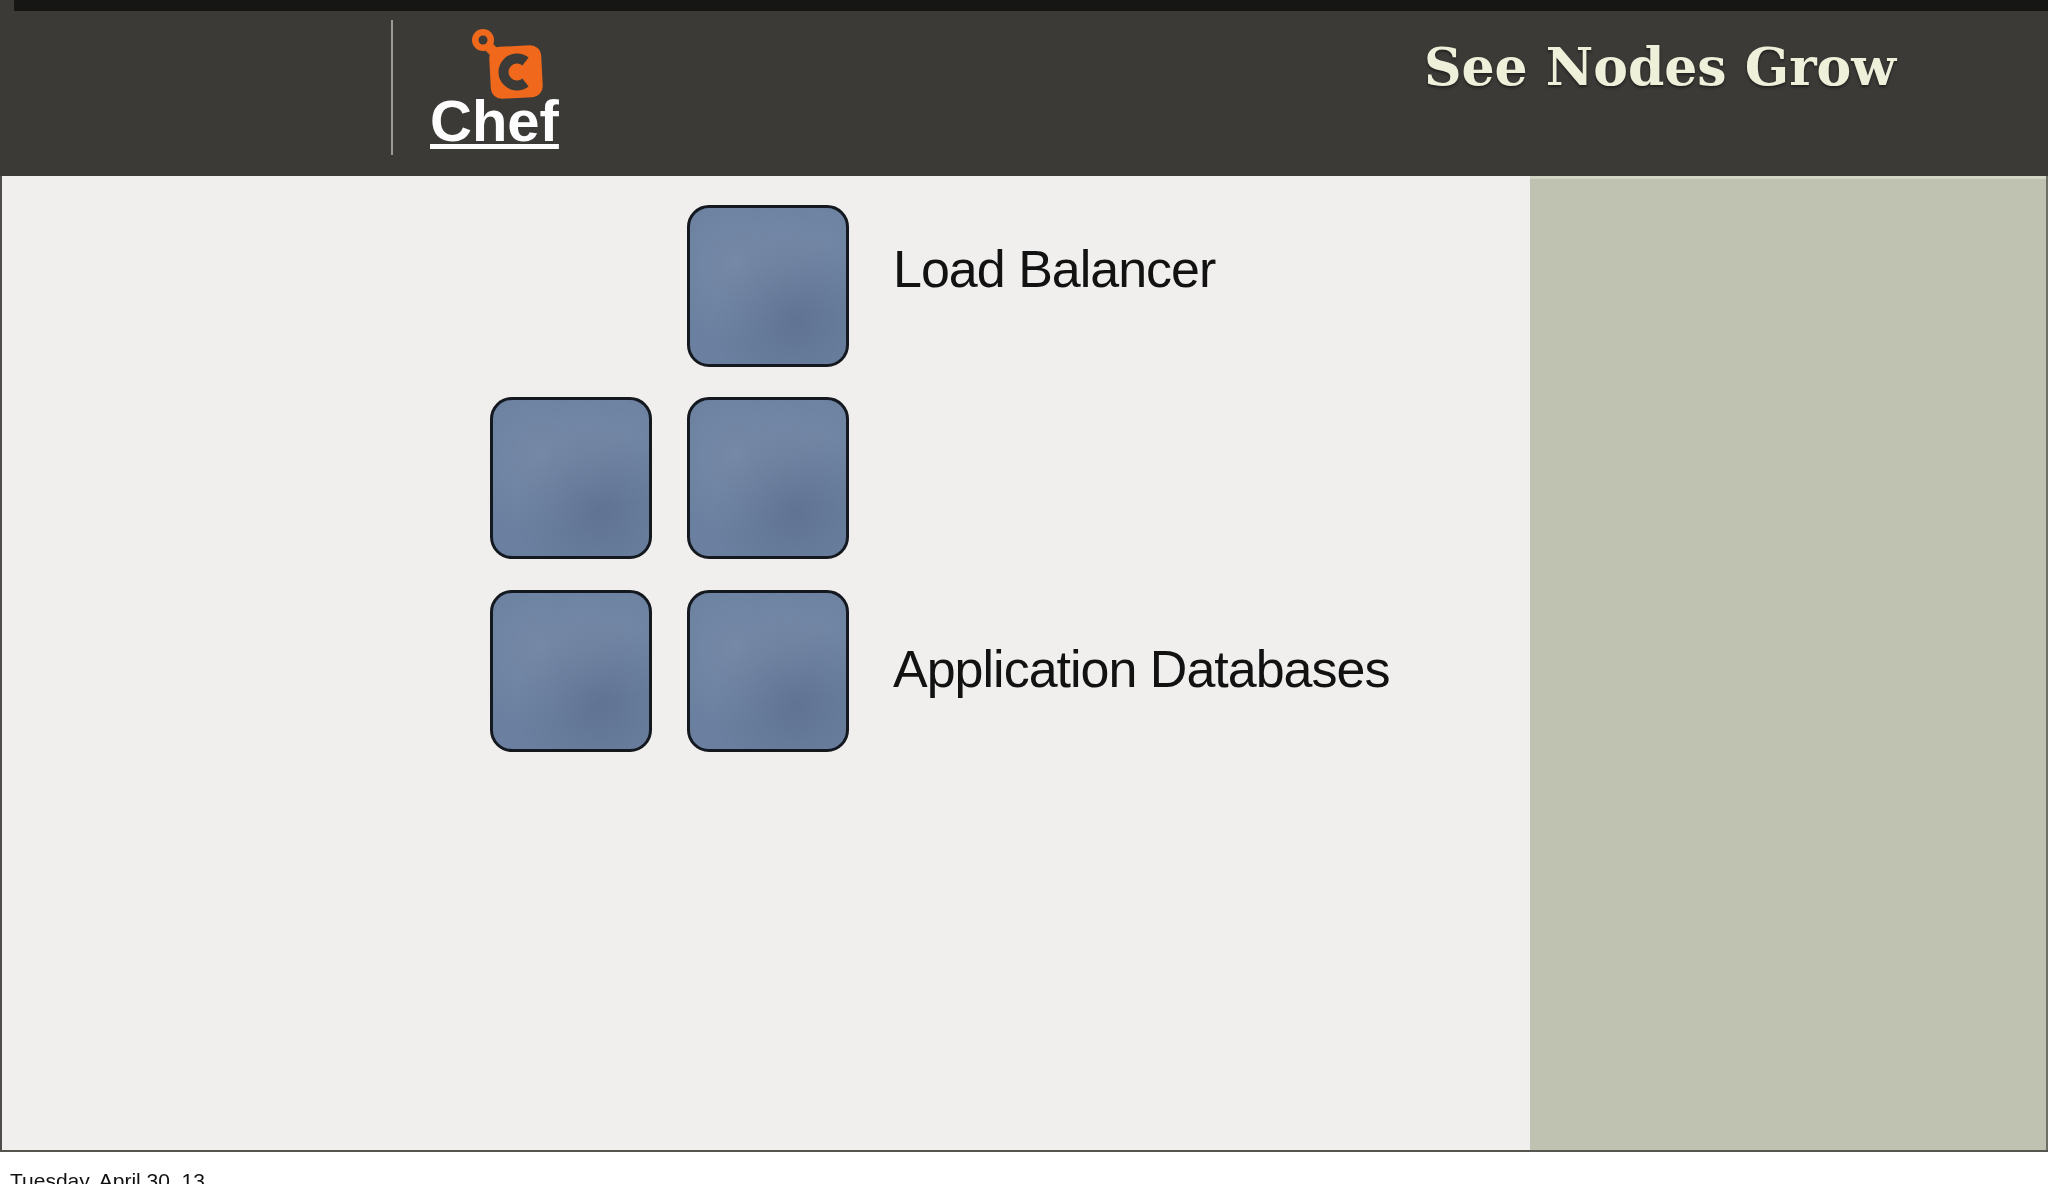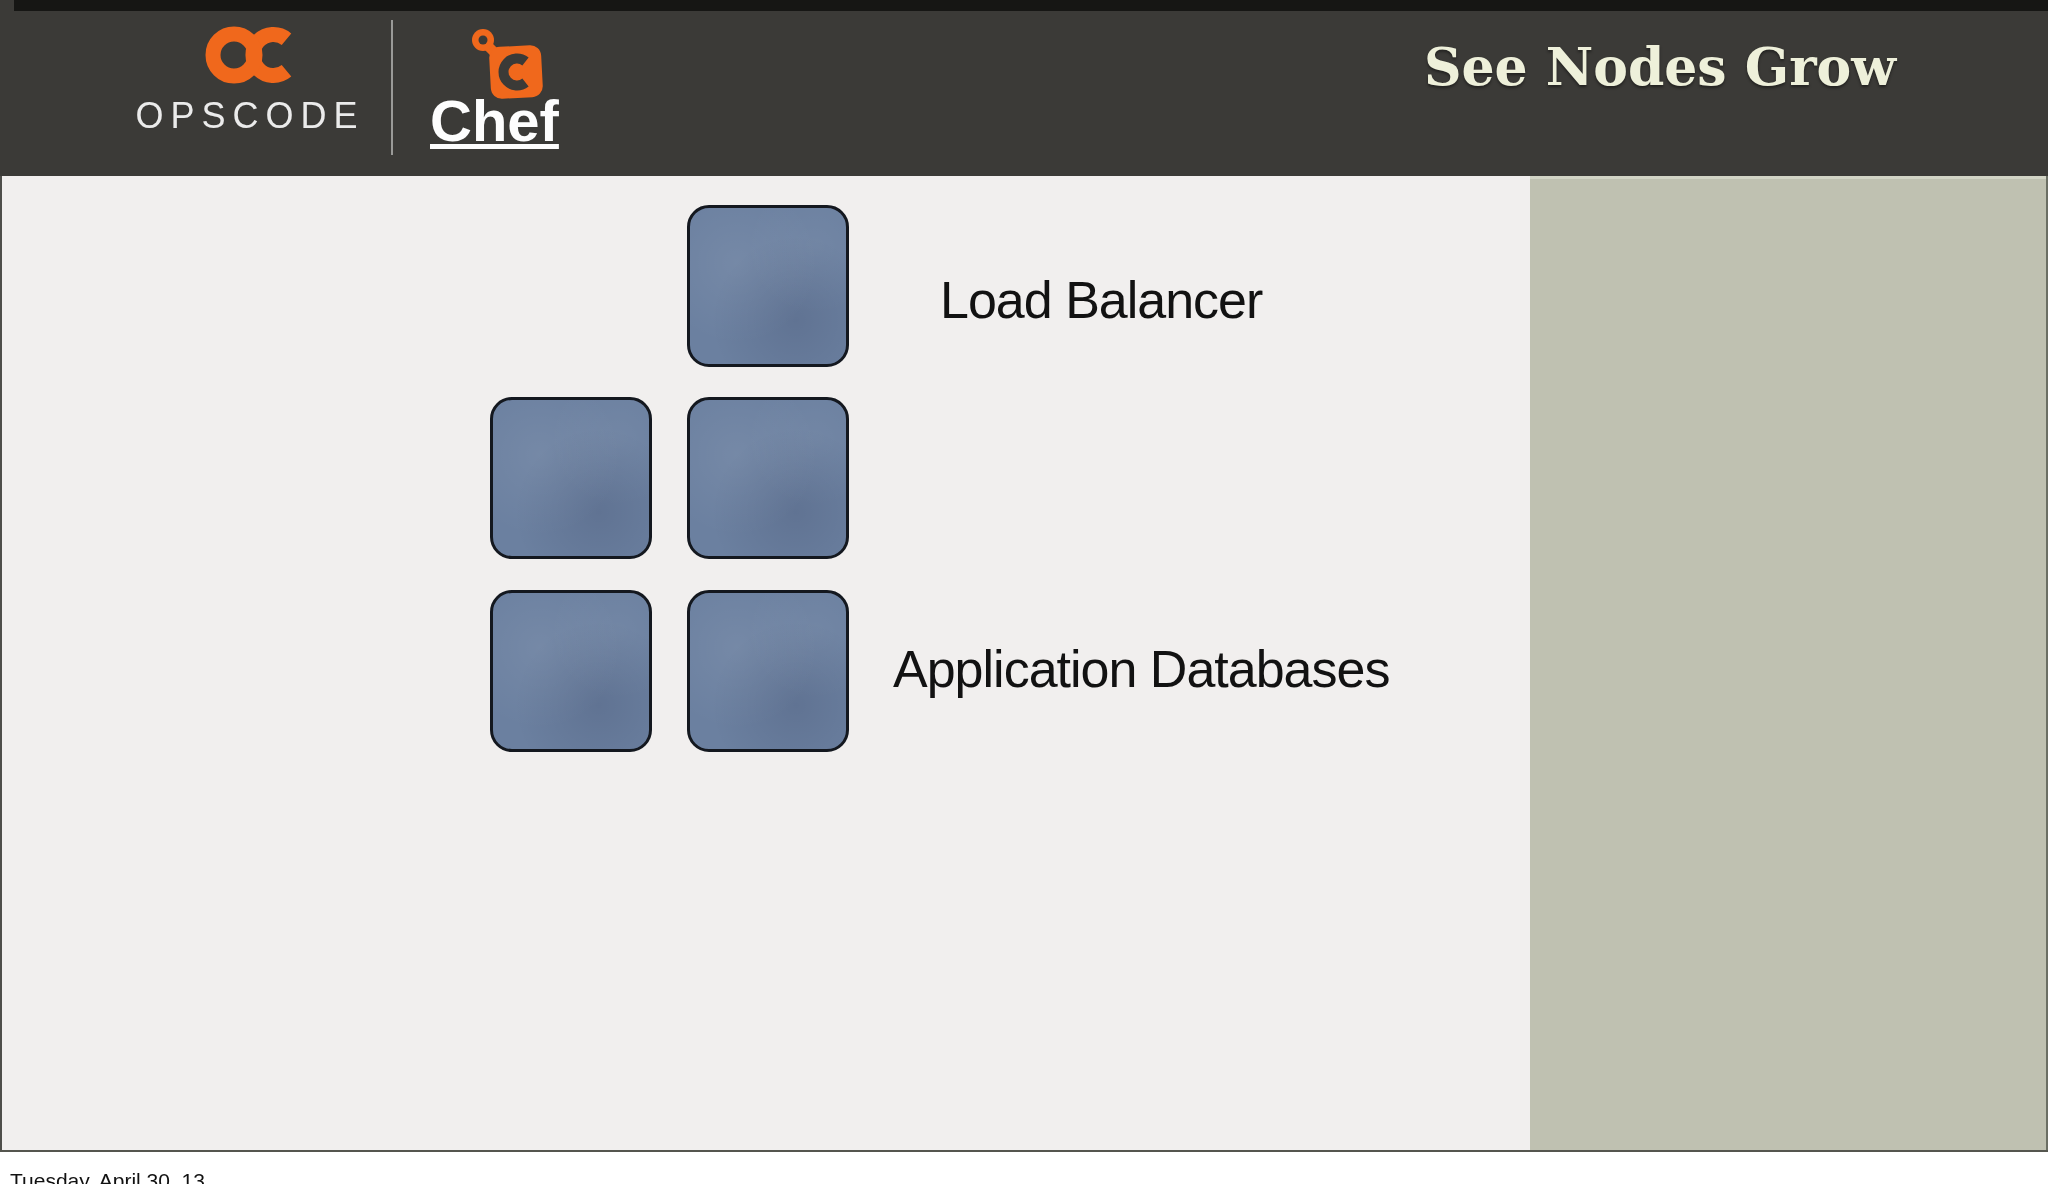--- a/index.html
+++ b/index.html
@@ -91,27 +91,20 @@
     position:absolute;left:10px;top:4px;
     font-size:21px;color:#111111;line-height:1.1;white-space:nowrap;margin-top:13px;
   }
 </style>
 </head>
 <body>
 
 <div class="header">
   <div class="top-strip"></div>
 
-  <div class="opscode-logo">
-    <svg class="oc-mark" viewBox="0 0 90 58" xmlns="http://www.w3.org/2000/svg">
-      <path d="M81.5 13.2 A20.5 20.5 0 1 0 81.5 44.8" fill="none" stroke="#f0681c" stroke-width="15" stroke-linecap="butt"></path>
-      <rect x="8" y="8" width="42" height="42" rx="21" fill="none" stroke="#f0681c" stroke-width="15"></rect>
-    </svg>
-    <div class="opscode-word">OPSCODE</div>
-  </div>
 
   <div class="logo-divider"></div>
 
   <div class="chef-logo">
     <svg class="chef-icon" viewBox="0 0 80 76" xmlns="http://www.w3.org/2000/svg">
       <line x1="17" y1="17" x2="30" y2="30" stroke="#f0681c" stroke-width="10"></line>
       <circle cx="15" cy="14" r="11" fill="#f0681c"></circle>
       <circle cx="15" cy="14" r="4.5" fill="#3b3a37"></circle>
       <rect x="22" y="20" width="52" height="52" rx="11" fill="#f0681c" transform="rotate(-3 48 46)"></rect>
       <path d="M57.5 35.5 A13.5 13.5 0 1 0 57.5 56.5" fill="none" stroke="#3b3a37" stroke-width="10" stroke-linecap="butt"></path>
@@ -120,21 +113,21 @@
   </div>
 
   <div class="slide-title">See Nodes Grow</div>
 </div>
 
 <div class="main">
   <div class="sage-panel"></div>
   <div class="left-edge"></div>
   <div class="diagram" id="diagram">
       <div class="node" style="left: 687px; top: 29px;"></div>
-      <div class="row-label" style="left: 893px; top: 125px; margin-left: 47px;">Load Balancer</div>
+      <div class="row-label" style="left: 893px; top: 94px;">Load Balancer</div>
       <div class="node" style="left: 490px; top: 221px;"></div>
       <div class="node" style="left: 687px; top: 221px;"></div>
       <div class="node" style="left: 490px; top: 414px;"></div>
       <div class="node" style="left: 687px; top: 414px;"></div>
       <div class="row-label" style="left: 893px; top: 494px;">Application Databases</div>
     </div>
 </div>
 
 <div class="footer">
   <div class="timestamp">Tuesday, April 30, 13</div>

